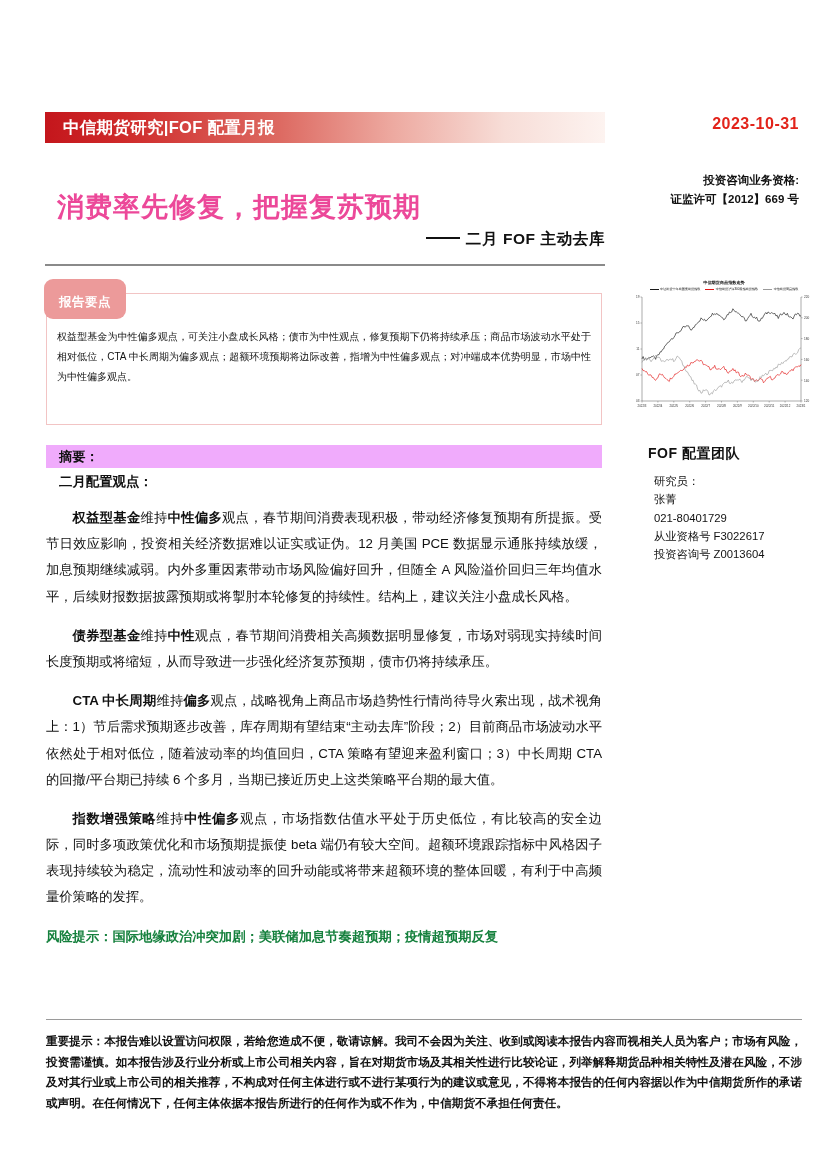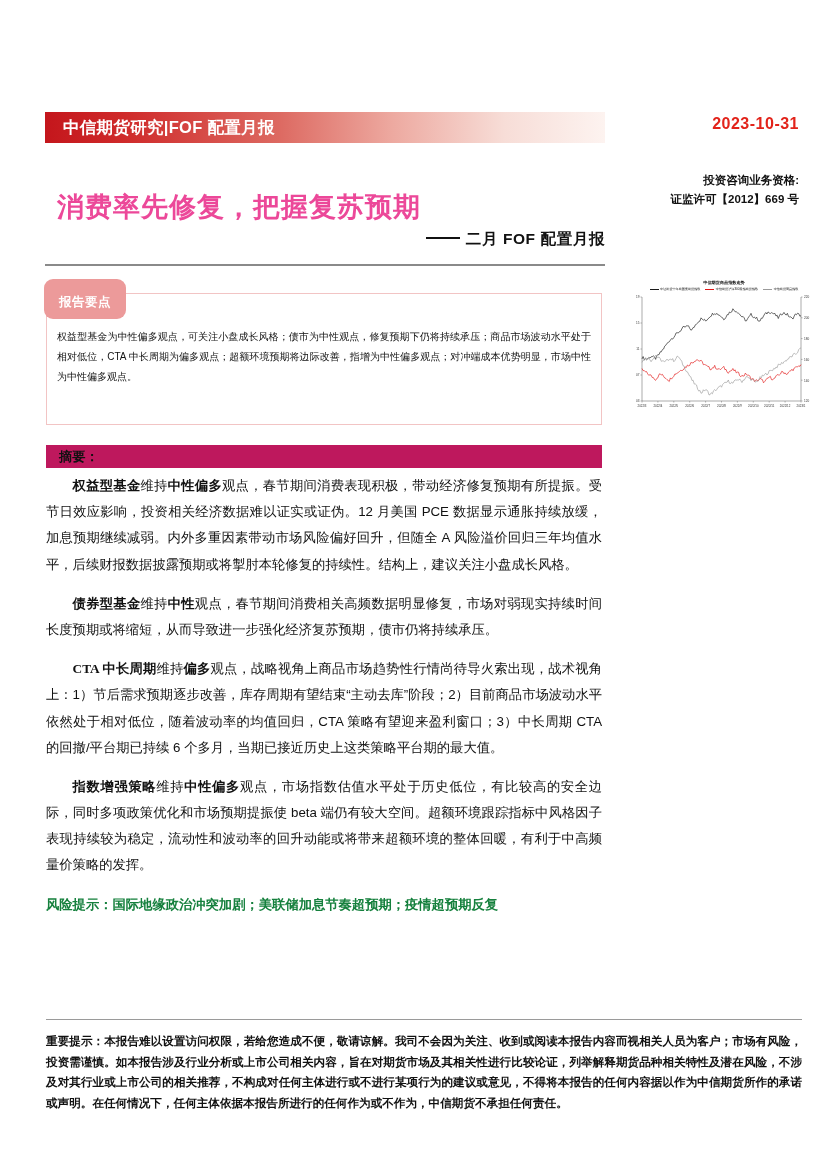--- a/index.html
+++ b/index.html
@@ -145,21 +145,21 @@
     text-align: justify;
   }
 
   
   .abstract-bar {
     position: absolute;
     left: 46px;
     top: 440px;
     width: 556px;
     height: 23px;
-    background: #be185d;
+    background: #f0abfc;
   }
   .abstract-bar span {
     position: absolute;
     left: 13px;
     top: 50%;
     transform: translateY(-50%);
     font-size: 13.2px;
     font-weight: bold;
     color: #111111;
   }
@@ -178,21 +178,21 @@
     margin: 0 0 14px 13px;
   }
   .para {
     font-size: 13.3px;
     line-height: 1.97;
     color: #111111;
     text-align: justify;
     margin: 0 0 13px 0;
     text-indent: 2em;
   }
-  .para b { font-weight: bold; font-family: Liberation Serif, serif; }
+  .para b { font-weight: bold; }
   .risk-para {
     font-size: 13.3px;
     line-height: 1.97;
     color: #15803d;
     margin: 8px 0 0 0;
     text-indent: 0;
     font-weight: bold;
   }
 
   
@@ -287,33 +287,34 @@
   <div class="report-date">2023-10-31</div>
 
   <div class="main-title">消费率先修复，把握复苏预期</div>
 
   <div class="qualification">
     <div>投资咨询业务资格:</div>
     <div>证监许可【2012】669 号</div>
   </div>
 
   <div class="subtitle-row">
-    <span class="subtitle-dash"></span><span class="subtitle-text">二月 FOF 配置月报</span>
+    <span class="subtitle-dash"></span><span class="subtitle-text">二月 FOF 主动去库</span>
   </div>
   <div class="title-rule"></div>
 
   <div class="highlight-box"></div>
   <div class="highlight-badge">报告要点</div>
   <div class="highlight-text">权益型基金为中性偏多观点，可关注小盘成长风格；债市为中性观点，修复预期下仍将持续承压；商品市场波动水平处于相对低位，CTA 中长周期为偏多观点；超额环境预期将边际改善，指增为中性偏多观点；对冲端成本优势明显，市场中性为中性偏多观点。</div>
 
   <div class="abstract-bar">
     <span>摘要：</span>
   </div>
 
   <div class="content">
+    <div class="section-heading">二月配置观点：</div>
     <div id="paragraph-host">
         <div class="para"><b>权益型基金</b><span>维持</span><b>中性偏多</b><span>观点，春节期间消费表现积极，带动经济修复预期有所提振。受节日效应影响，投资相关经济数据难以证实或证伪。12 月美国 PCE 数据显示通胀持续放缓，加息预期继续减弱。内外多重因素带动市场风险偏好回升，但随全 A 风险溢价回归三年均值水平，后续财报数据披露预期或将掣肘本轮修复的持续性。结构上，建议关注小盘成长风格。</span></div>
         <div class="para"><b>债券型基金</b><span>维持</span><b>中性</b><span>观点，春节期间消费相关高频数据明显修复，市场对弱现实持续时间长度预期或将缩短，从而导致进一步强化经济复苏预期，债市仍将持续承压。</span></div>
         <div class="para"><b>CTA 中长周期</b><span>维持</span><b>偏多</b><span>观点，战略视角上商品市场趋势性行情尚待导火索出现，战术视角上：1）节后需求预期逐步改善，库存周期有望结束“主动去库”阶段；2）目前商品市场波动水平依然处于相对低位，随着波动率的均值回归，CTA 策略有望迎来盈利窗口；3）中长周期 CTA 的回撤/平台期已持续 6 个多月，当期已接近历史上这类策略平台期的最大值。</span></div>
         <div class="para"><b>指数增强策略</b><span>维持</span><b>中性偏多</b><span>观点，市场指数估值水平处于历史低位，有比较高的安全边际，同时多项政策优化和市场预期提振使 beta 端仍有较大空间。超额环境跟踪指标中风格因子表现持续较为稳定，流动性和波动率的回升动能或将带来超额环境的整体回暖，有利于中高频量价策略的发挥。</span></div>
       </div>
     <div class="risk-para">
       <b>风险提示：</b><span>国际地缘政治冲突加剧；美联储加息节奏超预期；疫情超预期反复</span>
     </div>
   </div>
@@ -383,17 +384,27 @@
           <text x="160.1" y="113.6" font-size="2.9" fill="#333" text-anchor="middle" font-family="&quot;Liberation Sans&quot;, sans-serif">2022/12</text>
           <line x1="176" y1="108" x2="176" y2="109.6" stroke="#555" stroke-width="0.4"></line>
           <text x="176" y="113.6" font-size="2.9" fill="#333" text-anchor="middle" font-family="&quot;Liberation Sans&quot;, sans-serif">2023/1</text>
           <polyline points="17.00,65.88 18.14,63.52 19.27,66.74 20.41,65.70 21.54,66.79 22.68,65.77 23.81,64.45 24.95,65.10 26.09,63.81 27.22,63.68 28.36,62.85 29.49,63.84 30.63,66.36 31.76,62.52 32.90,61.77 34.04,61.64 35.17,58.83 36.31,58.81 37.44,56.59 38.58,56.03 39.71,53.11 40.85,52.19 41.99,50.30 43.12,49.49 44.26,48.82 45.39,47.17 46.53,45.61 47.66,46.12 48.80,44.57 49.94,42.73 51.07,39.93 52.21,39.70 53.34,40.03 54.48,38.58 55.61,38.21 56.75,36.00 57.89,33.70 59.02,33.37 60.16,34.25 61.29,32.80 62.43,32.82 63.56,32.81 64.70,35.35 65.84,37.13 66.97,36.67 68.11,34.54 69.24,34.32 70.38,31.78 71.51,31.12 72.65,30.16 73.79,28.54 74.92,28.08 76.06,24.87 77.19,26.19 78.33,27.18 79.46,26.24 80.60,28.00 81.74,27.48 82.87,25.91 84.01,25.03 85.14,23.75 86.28,23.24 87.41,20.19 88.55,21.89 89.69,20.89 90.82,21.44 91.96,20.34 93.09,21.97 94.23,22.03 95.36,23.26 96.50,24.17 97.64,24.78 98.77,26.86 99.91,26.01 101.04,24.21 102.18,21.64 103.31,21.72 104.45,19.00 105.59,19.55 106.72,18.94 107.86,15.75 108.99,17.21 110.13,18.80 111.26,18.73 112.40,19.83 113.54,20.25 114.67,21.21 115.81,22.90 116.94,23.93 118.08,23.46 119.21,24.86 120.35,28.00 121.49,27.83 122.62,25.62 123.76,23.92 124.89,22.46 126.03,20.34 127.16,23.56 128.30,24.63 129.44,24.05 130.57,25.54 131.71,24.23 132.84,27.67 133.98,28.18 135.11,27.93 136.25,25.13 137.39,25.29 138.52,23.01 139.66,21.00 140.79,19.51 141.93,21.03 143.06,18.90 144.20,19.97 145.34,20.54 146.47,19.60 147.61,20.25 148.74,20.74 149.88,20.38 151.01,23.03 152.15,22.22 153.29,25.52 154.42,22.68 155.56,20.72 156.69,22.13 157.83,21.16 158.96,19.40 160.10,21.24 161.24,22.07 162.37,20.32 163.51,23.44 164.64,23.97 165.78,23.82 166.91,24.98 168.05,26.04 169.19,23.03 170.32,20.95 171.46,21.75 172.59,20.20 173.73,20.67 174.86,23.15 176.00,22.72" fill="none" stroke="#1a1a1a" stroke-width="0.65" stroke-linejoin="round"></polyline>
           <polyline points="17.00,75.49 18.14,77.67 19.27,77.52 20.41,78.84 21.54,78.57 22.68,80.85 23.81,82.37 24.95,81.65 26.09,82.12 27.22,84.50 28.36,84.56 29.49,86.50 30.63,87.36 31.76,85.48 32.90,84.76 34.04,81.29 35.17,80.79 36.31,82.04 37.44,81.36 38.58,83.38 39.71,84.94 40.85,85.45 41.99,86.65 43.12,87.45 44.26,88.50 45.39,84.93 46.53,86.11 47.66,84.59 48.80,83.32 49.94,80.92 51.07,81.25 52.21,80.01 53.34,79.42 54.48,78.51 55.61,77.30 56.75,77.56 57.89,77.23 59.02,75.95 60.16,73.90 61.29,74.50 62.43,72.04 63.56,72.85 64.70,72.50 65.84,69.57 66.97,69.73 68.11,70.02 69.24,68.65 70.38,68.45 71.51,66.79 72.65,66.97 73.79,67.88 74.92,68.13 76.06,67.14 77.19,68.54 78.33,71.68 79.46,71.51 80.60,71.90 81.74,72.54 82.87,73.42 84.01,73.64 85.14,76.86 86.28,76.63 87.41,74.75 88.55,74.94 89.69,72.33 90.82,75.77 91.96,76.28 93.09,76.03 94.23,75.57 95.36,76.77 96.50,75.53 97.64,74.56 98.77,73.33 99.91,76.67 101.04,76.36 102.18,79.25 103.31,80.34 104.45,78.36 105.59,77.97 106.72,77.42 107.86,75.50 108.99,77.89 110.13,76.82 111.26,79.86 112.40,79.10 113.54,79.22 114.67,82.71 115.81,83.82 116.94,82.32 118.08,83.12 119.21,82.91 120.35,80.12 121.49,81.68 122.62,82.21 123.76,82.06 124.89,83.22 126.03,86.62 127.16,85.69 128.30,85.69 129.44,88.57 130.57,87.28 131.71,86.71 132.84,88.15 133.98,86.87 135.11,85.30 136.25,86.10 137.39,86.58 138.52,89.80 139.66,88.59 140.79,86.94 141.93,85.34 143.06,85.06 144.20,84.14 145.34,83.33 146.47,86.63 147.61,86.95 148.74,85.50 149.88,85.05 151.01,82.86 152.15,81.64 153.29,81.93 154.42,81.99 155.56,80.97 156.69,78.39 157.83,78.73 158.96,80.72 160.10,79.87 161.24,81.45 162.37,81.11 163.51,79.22 164.64,78.11 165.78,77.83 166.91,76.26 168.05,77.77 169.19,75.07 170.32,74.11 171.46,73.78 172.59,73.95 173.73,72.74 174.86,73.37 176.00,71.60" fill="none" stroke="#e11414" stroke-width="0.65" stroke-linejoin="round"></polyline>
           <polyline points="17.00,69.45 18.14,67.14 19.27,67.48 20.41,64.76 21.54,65.31 22.68,66.52 23.81,65.15 24.95,66.87 26.09,68.72 27.22,66.83 28.36,66.11 29.49,63.93 30.63,62.29 31.76,63.72 32.90,64.49 34.04,64.02 35.17,65.42 36.31,68.30 37.44,67.87 38.58,68.00 39.71,68.64 40.85,67.70 41.99,66.10 43.12,67.50 44.26,66.75 45.39,65.91 46.53,67.14 47.66,65.57 48.80,68.75 49.94,67.44 51.07,65.37 52.21,63.09 53.34,63.77 54.48,65.13 55.61,66.76 56.75,68.13 57.89,72.51 59.02,72.98 60.16,76.65 61.29,78.52 62.43,78.88 63.56,81.09 64.70,83.14 65.84,83.82 66.97,87.51 68.11,87.22 69.24,91.04 70.38,91.06 71.51,91.96 72.65,96.23 73.79,98.12 74.92,97.40 76.06,100.28 77.19,99.81 78.33,96.76 79.46,98.06 80.60,96.77 81.74,96.88 82.87,98.30 84.01,101.96 85.14,101.55 86.28,99.73 87.41,100.79 88.55,97.68 89.69,96.59 90.82,97.77 91.96,96.23 93.09,94.40 94.23,93.64 95.36,92.56 96.50,94.22 97.64,91.45 98.77,90.32 99.91,89.24 101.04,89.48 102.18,89.08 103.31,86.97 104.45,90.27 105.59,90.59 106.72,89.14 107.86,90.25 108.99,88.06 110.13,86.84 111.26,87.13 112.40,86.93 113.54,87.21 114.67,85.93 115.81,87.57 116.94,89.56 118.08,87.15 119.21,87.17 120.35,85.27 121.49,83.38 122.62,83.83 123.76,85.11 124.89,85.10 126.03,87.65 127.16,86.25 128.30,86.59 129.44,87.56 130.57,89.29 131.71,87.82 132.84,88.19 133.98,86.51 135.11,83.64 136.25,84.83 137.39,82.08 138.52,82.89 139.66,81.37 140.79,80.20 141.93,82.00 143.06,80.96 144.20,77.61 145.34,77.41 146.47,77.46 147.61,77.67 148.74,75.41 149.88,75.98 151.01,74.00 152.15,74.69 153.29,71.16 154.42,71.46 155.56,71.69 156.69,69.38 157.83,70.58 158.96,68.84 160.10,67.70 161.24,68.20 162.37,66.33 163.51,66.02 164.64,63.69 165.78,63.62 166.91,64.00 168.05,61.29 169.19,60.25 170.32,61.18 171.46,60.87 172.59,59.76 173.73,56.57 174.86,55.33 176.00,54.96" fill="none" stroke="#9a9a9a" stroke-width="0.65" stroke-linejoin="round"></polyline>
         </svg>
     </div>
   </div>
 
+  <div class="team-panel">
+    <div class="team-title">FOF 配置团队</div>
+    <div class="team-lines">
+      <div>研究员：</div>
+      <div>张菁</div>
+      <div>021-80401729</div>
+      <div>从业资格号 F3022617</div>
+      <div>投资咨询号 Z0013604</div>
+    </div>
+  </div>
 
   <div class="footer-rule"></div>
   <div class="footer-text">重要提示：本报告难以设置访问权限，若给您造成不便，敬请谅解。我司不会因为关注、收到或阅读本报告内容而视相关人员为客户；市场有风险，投资需谨慎。如本报告涉及行业分析或上市公司相关内容，旨在对期货市场及其相关性进行比较论证，列举解释期货品种相关特性及潜在风险，不涉及对其行业或上市公司的相关推荐，不构成对任何主体进行或不进行某项行为的建议或意见，不得将本报告的任何内容据以作为中信期货所作的承诺或声明。在任何情况下，任何主体依据本报告所进行的任何作为或不作为，中信期货不承担任何责任。</div>
 
 </div>
 
 </body></html>

